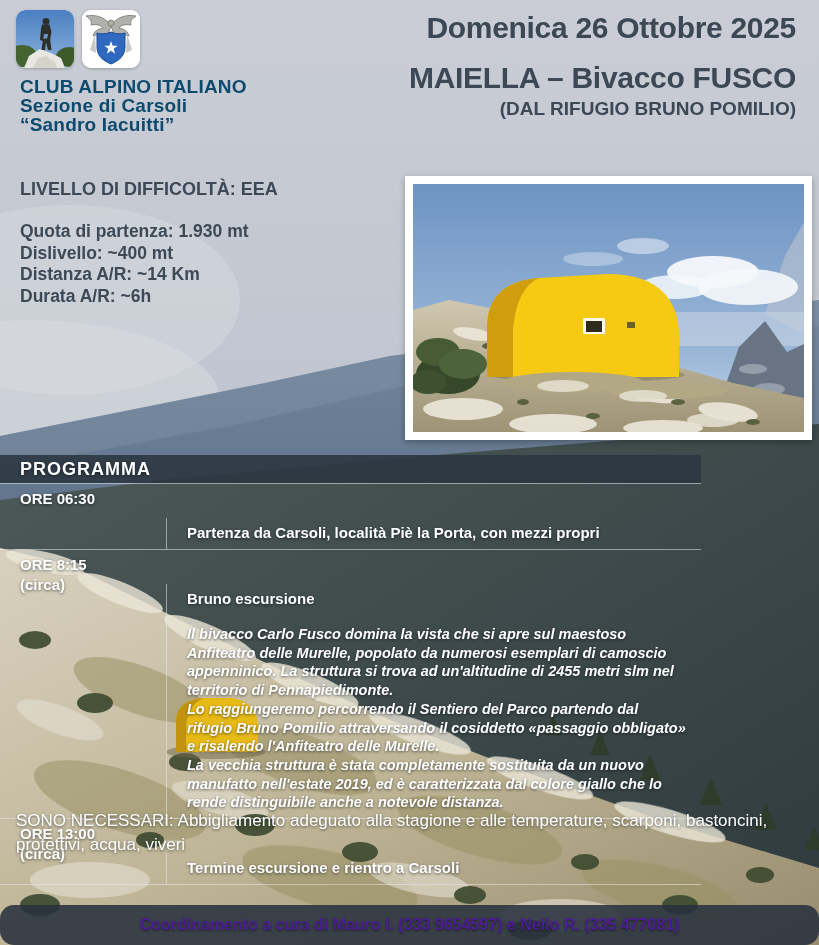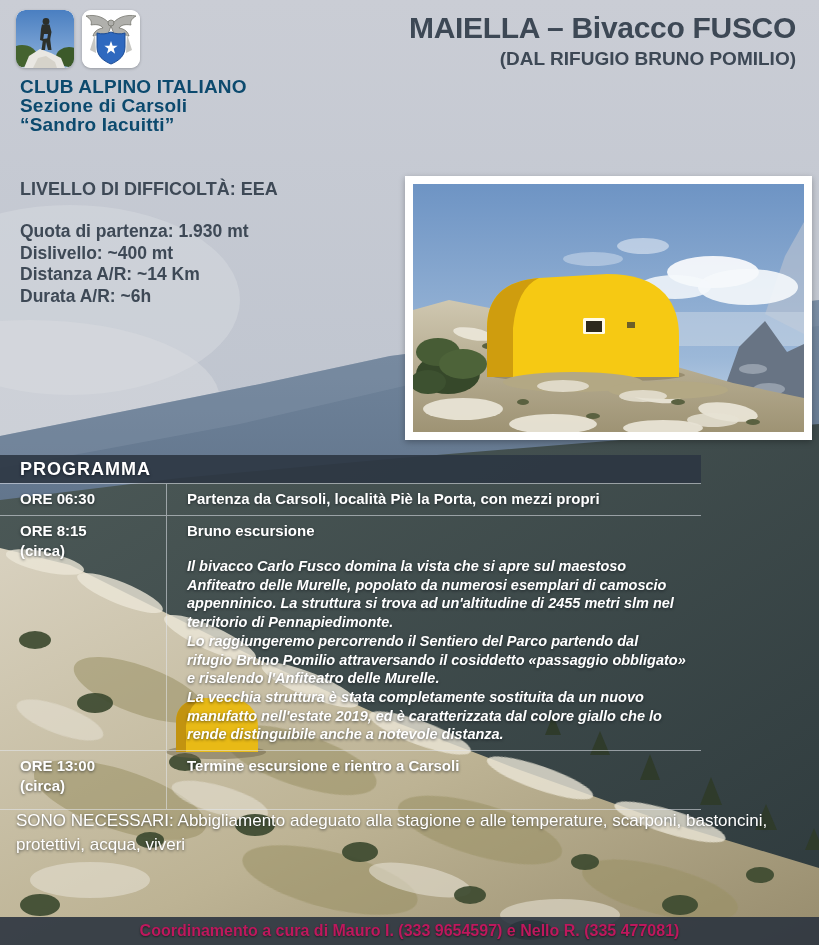--- a/index.html
+++ b/index.html
@@ -37,32 +37,32 @@
              text-shadow:0 1px 3px rgba(8,14,20,.6); }
   .program-bar { height:28px; background:rgba(44,54,66,.9); display:flex; align-items:center;
                  padding-left:20px; font-size:18px; font-weight:bold; letter-spacing:1px; }
   .program-rows { border-bottom:1px solid rgba(228,232,238,.55); }
   .prow { display:grid; grid-template-columns:118px 1fr;
           border-top:1px solid rgba(228,232,238,.55); box-sizing:border-box;gap:48px; }
   .prow-1 { min-height:28px; }
   .prow-2 { min-height:217px; }
   .prow-3 { min-height:59px; }
   .ptime { padding:5px 4px 5px 20px; font-weight:bold; font-size:15px; line-height:20px; }
-  .pdesc { border-left:1px solid rgba(228,232,238,.55); padding:5px 14px 6px 20px; }
+  .pdesc { border-left:1px solid rgba(228,232,238,.55); padding:5px 14px 6px 20px;margin-top:34px; }
   .pmain { font-weight:bold; font-size:15px; line-height:20px; }
   .pdetails { margin-top:16px; font-style:italic; font-weight:bold;
               font-size:14.5px; line-height:18.7px; }
   .pdetails p { margin:0; }
 
   
   .requirements { position:absolute; left:16px; top:792px; width:792px; color:#fff;
     font-weight:normal; font-size:17px; line-height:24px; text-shadow:0 1px 3px rgba(8,14,20,.6); }
-  .footer-bar { position:absolute; left:0; bottom:0; width:819px; height:28px;
+  .footer-bar { position:absolute; left:0; bottom:0; width:819px; height:40px;
     background:rgba(40,49,61,.88); display:flex; align-items:center; justify-content:center;
-    color:#be185d; font-weight:bold; font-size:16px; text-shadow:0 1px 2px rgba(0,0,0,.5); }
+    color:#4c1d95; font-weight:bold; font-size:16px; text-shadow:0 1px 2px rgba(0,0,0,.5);border-radius:14px; }
 </style>
 </head>
 <body>
 
 <div class="page">
 
   <svg class="bg" viewBox="0 0 819 945" preserveAspectRatio="none">
     <defs>
       <linearGradient id="sky" x1="0" y1="0" x2="0" y2="1">
         <stop offset="0" stop-color="#cacdd5"></stop>
@@ -179,20 +179,21 @@
     </div>
   </div>
 
   <div class="club">
     <div>CLUB ALPINO ITALIANO</div>
     <div>Sezione di Carsoli</div>
     <div>“Sandro Iacuitti”</div>
   </div>
 
   <div class="title-block">
+    <div class="title-date">Domenica 26 Ottobre 2025</div>
     <div class="title-main">MAIELLA – Bivacco FUSCO</div>
     <div class="title-sub">(DAL RIFUGIO BRUNO POMILIO)</div>
   </div>
 
   <div class="info">
     <div class="info-difficulty">LIVELLO DI DIFFICOLTÀ: EEA</div>
     <div class="info-stats">
       <div>Quota di partenza: 1.930 mt</div>
       <div>Dislivello: ~400 mt</div>
       <div>Distanza A/R: ~14 Km</div>

